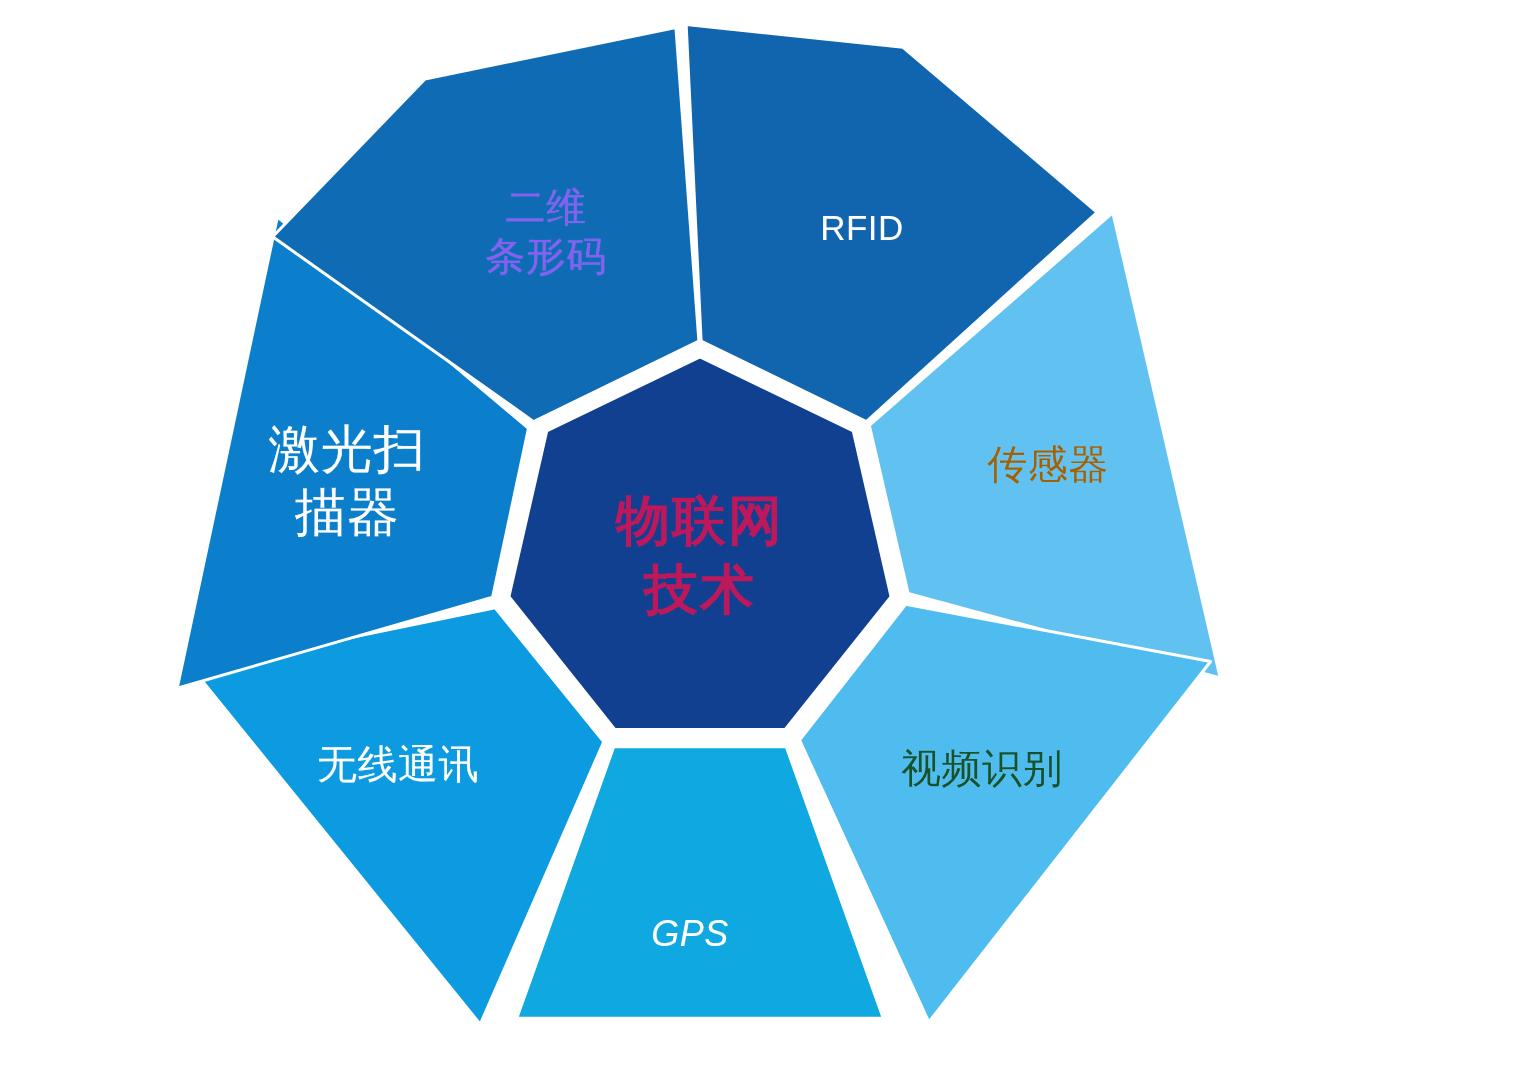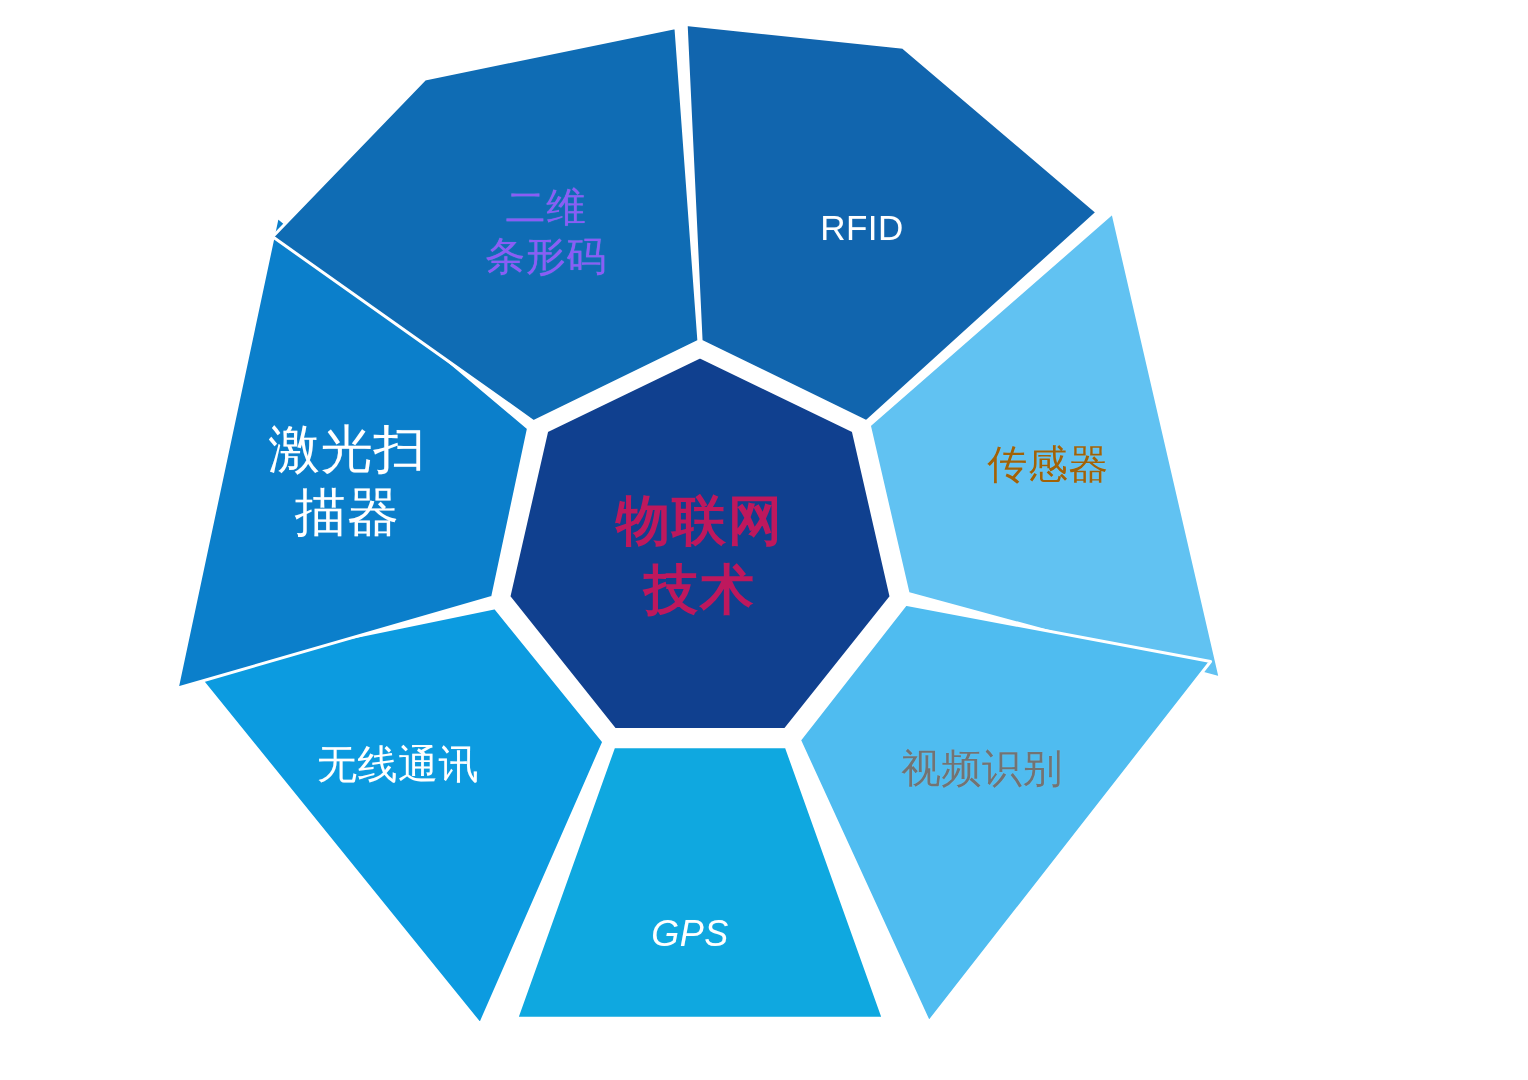--- a/index.html
+++ b/index.html
@@ -75,21 +75,21 @@
         <polygon points="492.63,597.08 177.20,688.21 277.39,216.84 528.49,428.39" fill="#0B7FCB" class="petal-shape"></polygon>
         <polygon points="533.63,421.61 272.70,236.82 424.97,79.02 675.91,27.47 698.89,341.00" fill="#0F6CB4" class="petal-shape"></polygon>
       </g>
     <g id="hub-layer">
         <polygon points="700.00,357.00 853.24,430.80 891.09,596.61 785.04,729.59 614.96,729.59 508.91,596.61 546.76,430.80" fill="#10408F" class="hub-shape"></polygon>
       </g>
   </svg>
   <div id="label-layer">
       <div class="petal-label" style="left: 862px; top: 228px; font-size: 35px; color: rgb(255, 255, 255);">RFID</div>
       <div class="petal-label" style="left: 1048px; top: 464px; font-size: 40px; color: #a16207;">传感器</div>
-      <div class="petal-label" style="left: 982px; top: 768px; font-size: 40px; color: #737373;">视频识别</div>
+      <div class="petal-label" style="left: 982px; top: 768px; font-size: 40px; color: #14532d;">视频识别</div>
       <div class="petal-label" style="left: 690px; top: 934px; font-size: 36px; color: rgb(255, 255, 255); font-style: italic;">GPS</div>
       <div class="petal-label" style="left: 398px; top: 764px; font-size: 40px; color: rgb(255, 255, 255);">无线通讯</div>
       <div class="petal-label" style="left: 347px; top: 481px; font-size: 52px; color: rgb(255, 255, 255); text-align: center;">激光扫
 描器</div>
       <div class="petal-label" style="left: 546px; top: 232px; font-size: 40px; color: #8b5cf6;">二维
 条形码</div>
       <div class="hub-label" style="left: 700px; top: 555px; font-size: 54px; color: #be185d;">物联网
 技术</div>
     </div>
 </div>

